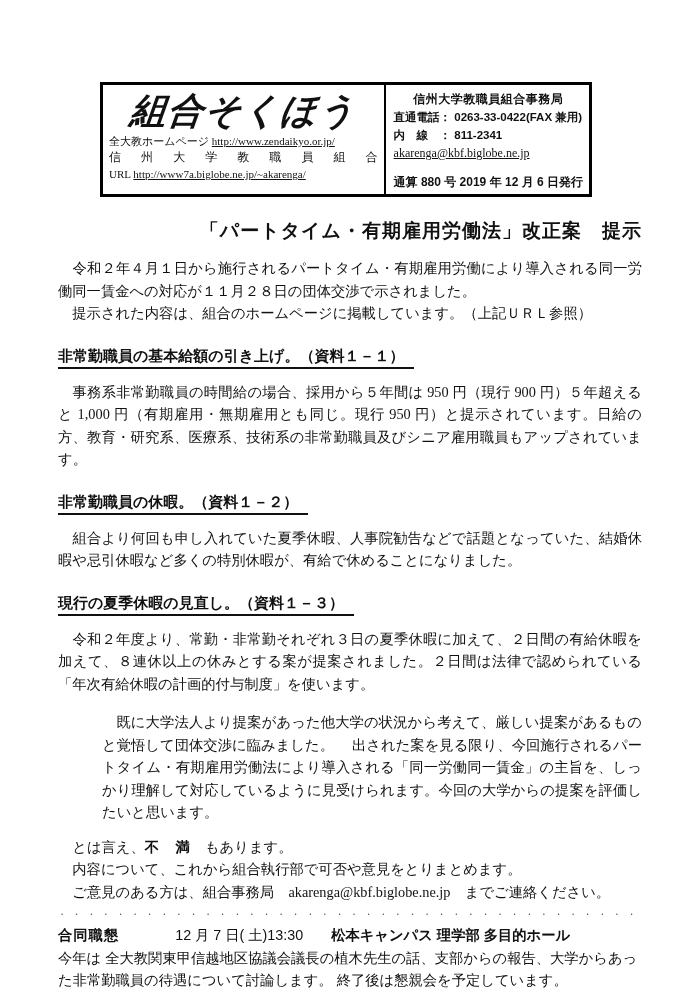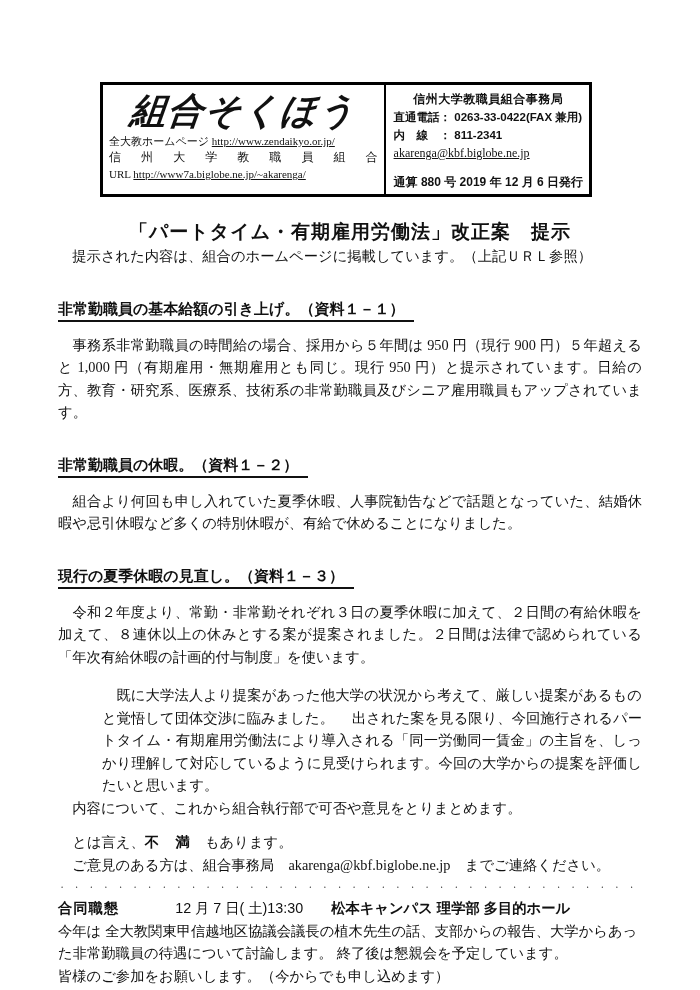--- a/index.html
+++ b/index.html
@@ -93,35 +93,35 @@
     font-weight: bold;
     text-align: left;
     margin-top: 12px;
     line-height: 16px;
     white-space: nowrap;
   }
 
   
   .doc-title {
     margin-top: 22px;
-    text-align: center;
-    font-family: Liberation Serif, serif;
+    text-align: right;
+    font-family: Liberation Mono, monospace;
     font-weight: bold;
     font-size: 19px;
     line-height: 26px;
     letter-spacing: 1px;
   }
   .para {
     font-size: 14.3px;
     line-height: 22.5px;
     text-align: justify;
   }
   .intro { margin-top: 12px; }
   .section-heading {
-    margin-top: 30px;
+    margin-top: 20px;
     margin-bottom: 12px;
   }
   .section-heading span {
     display: inline-block;
     font-family: "Liberation Sans", sans-serif;
     font-weight: bold;
     font-size: 15px;
     line-height: 21px;
     border-bottom: 2px solid #111;
     padding-right: 10px;
@@ -171,34 +171,35 @@
       <div class="mh-office">信州大学教職員組合事務局</div>
       <div class="mh-contact">直通電話： 0263-33-0422(FAX 兼用)</div>
       <div class="mh-contact">内　線　： 811-2341</div>
       <div class="mh-email">akarenga@kbf.biglobe.ne.jp</div>
       <div class="mh-issue">通算 880 号 2019 年 12 月 6 日発行</div>
     </div>
   </div>
 
   <div class="doc-title">「パートタイム・有期雇用労働法」改正案　提示</div>
 
+  <div class="para intro">　令和２年４月１日から施行されるパートタイム・有期雇用労働により導入される同一労働同一賃金への対応が１１月２８日の団体交渉で示されました。</div>
   <div class="para">　提示された内容は、組合のホームページに掲載しています。（上記ＵＲＬ参照）</div>
 
   <div class="section-heading"><span>非常勤職員の基本給額の引き上げ。（資料１－１）</span></div>
   <div class="para">　事務系非常勤職員の時間給の場合、採用から５年間は 950 円（現行 900 円）５年超えると 1,000 円（有期雇用・無期雇用とも同じ。現行 950 円）と提示されています。日給の方、教育・研究系、医療系、技術系の非常勤職員及びシニア雇用職員もアップされています。</div>
 
   <div class="section-heading"><span>非常勤職員の休暇。（資料１－２）</span></div>
   <div class="para">　組合より何回も申し入れていた夏季休暇、人事院勧告などで話題となっていた、結婚休暇や忌引休暇など多くの特別休暇が、有給で休めることになりました。</div>
 
   <div class="section-heading"><span>現行の夏季休暇の見直し。（資料１－３）</span></div>
   <div class="para">　令和２年度より、常勤・非常勤それぞれ３日の夏季休暇に加えて、２日間の有給休暇を加えて、８連休以上の休みとする案が提案されました。２日間は法律で認められている「年次有給休暇の計画的付与制度」を使います。</div>
 
   <div class="para closing">　既に大学法人より提案があった他大学の状況から考えて、厳しい提案があるものと覚悟して団体交渉に臨みました。　 出された案を見る限り、今回施行されるパートタイム・有期雇用労働法により導入される「同一労働同一賃金」の主旨を、しっかり理解して対応しているように見受けられます。今回の大学からの提案を評価したいと思います。</div>
+  <div class="para remark"><span>　とは言え、</span><span class="b">不　満</span><span>　もあります。</span></div>
   <div class="para">　内容について、これから組合執行部で可否や意見をとりまとめます。</div>
-  <div class="para remark"><span>　とは言え、</span><span class="b">不　満</span><span>　もあります。</span></div>
   <div class="para">　ご意見のある方は、組合事務局　akarenga@kbf.biglobe.ne.jp　までご連絡ください。</div>
 
   <div class="dots-divider">・・・・・・・・・・・・・・・・・・・・・・・・・・・・・・・・・・・・・・・・</div>
 
   <div class="event">
     <div class="event-line1">
       <span class="event-name">合同職懇</span><span class="event-datetime">12 月 7 日( 土)13:30</span><span class="event-place">松本キャンパス 理学部 多目的ホール</span>
     </div>
     <div>今年は 全大教関東甲信越地区協議会議長の植木先生の話、支部からの報告、大学からあった非常勤職員の待遇について討論します。 終了後は懇親会を予定しています。</div>
     <div>皆様のご参加をお願いします。（今からでも申し込めます）</div>

